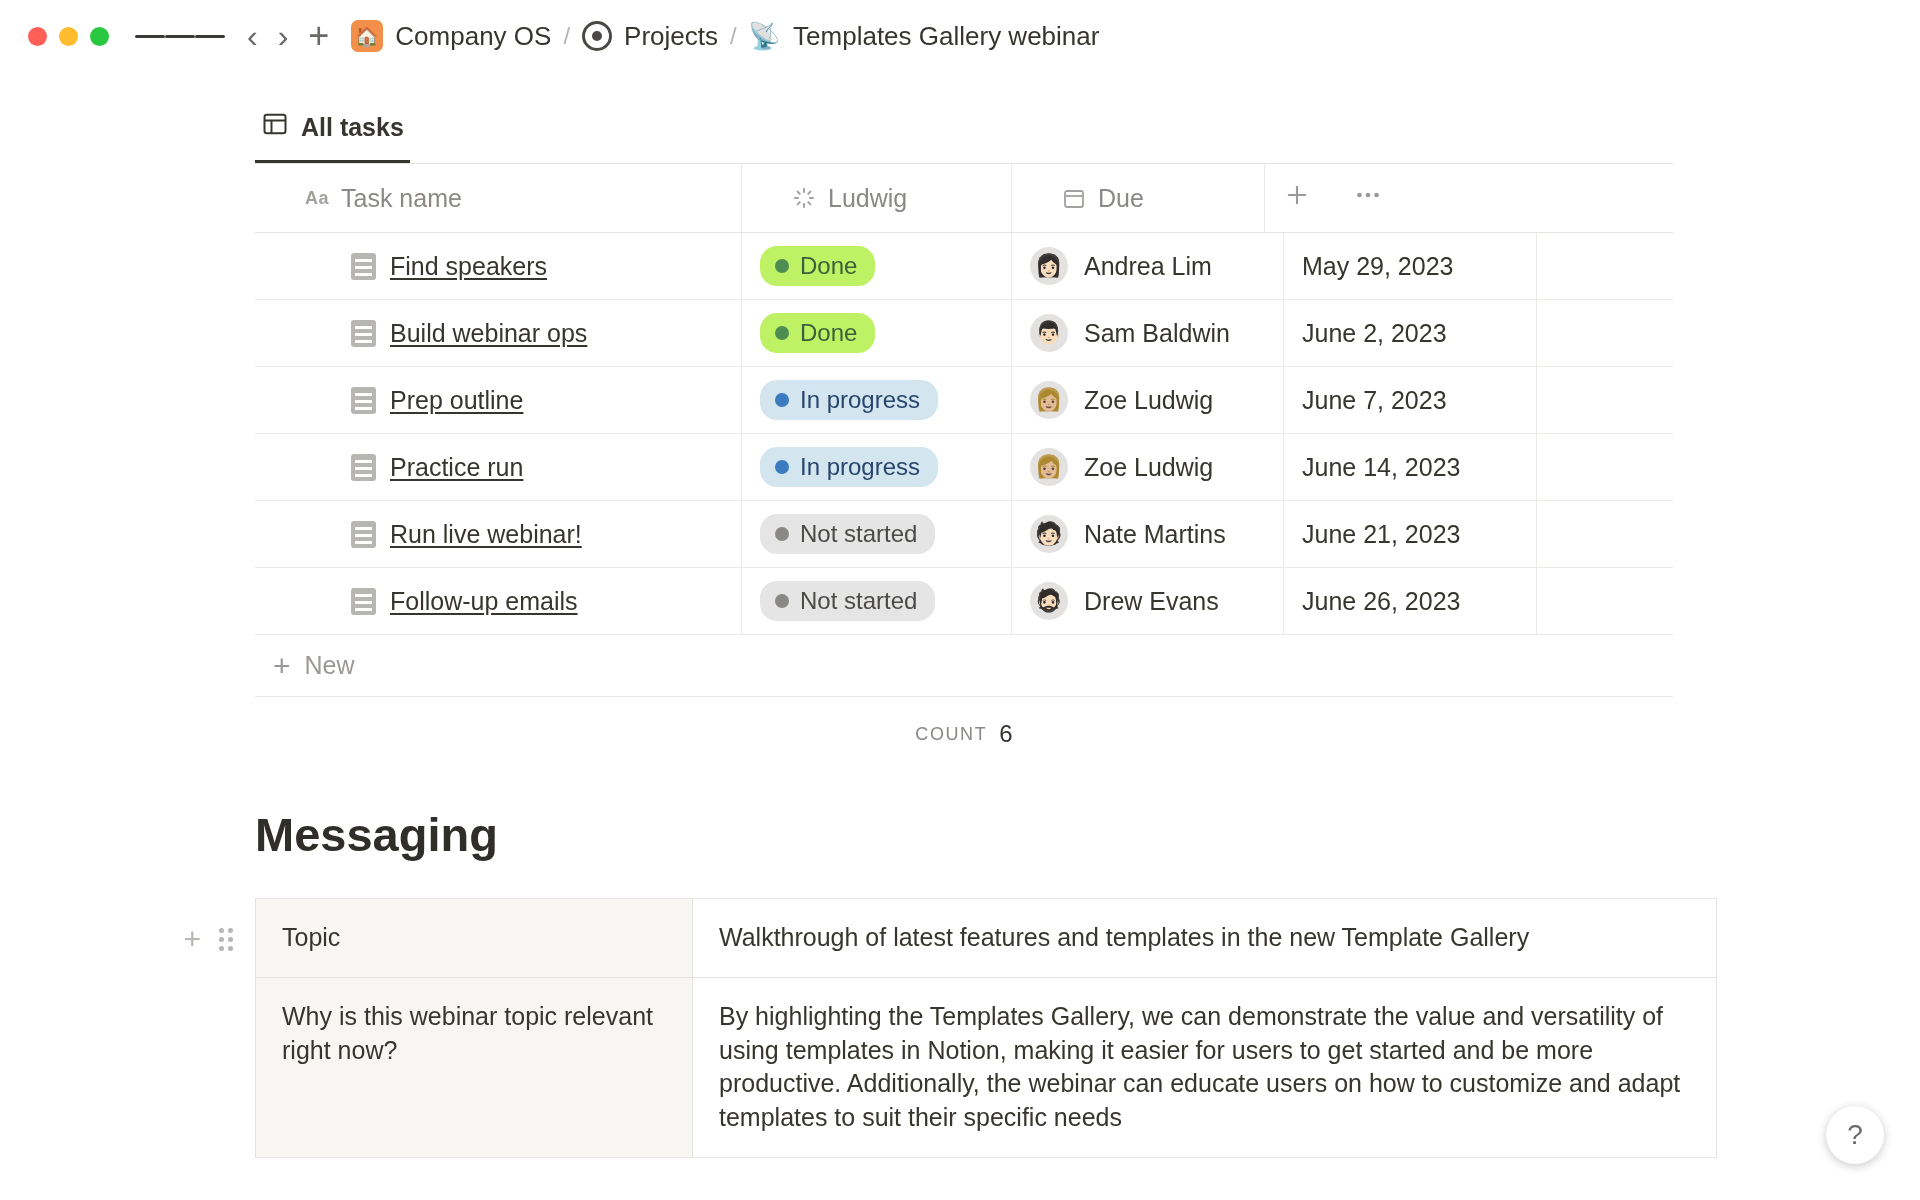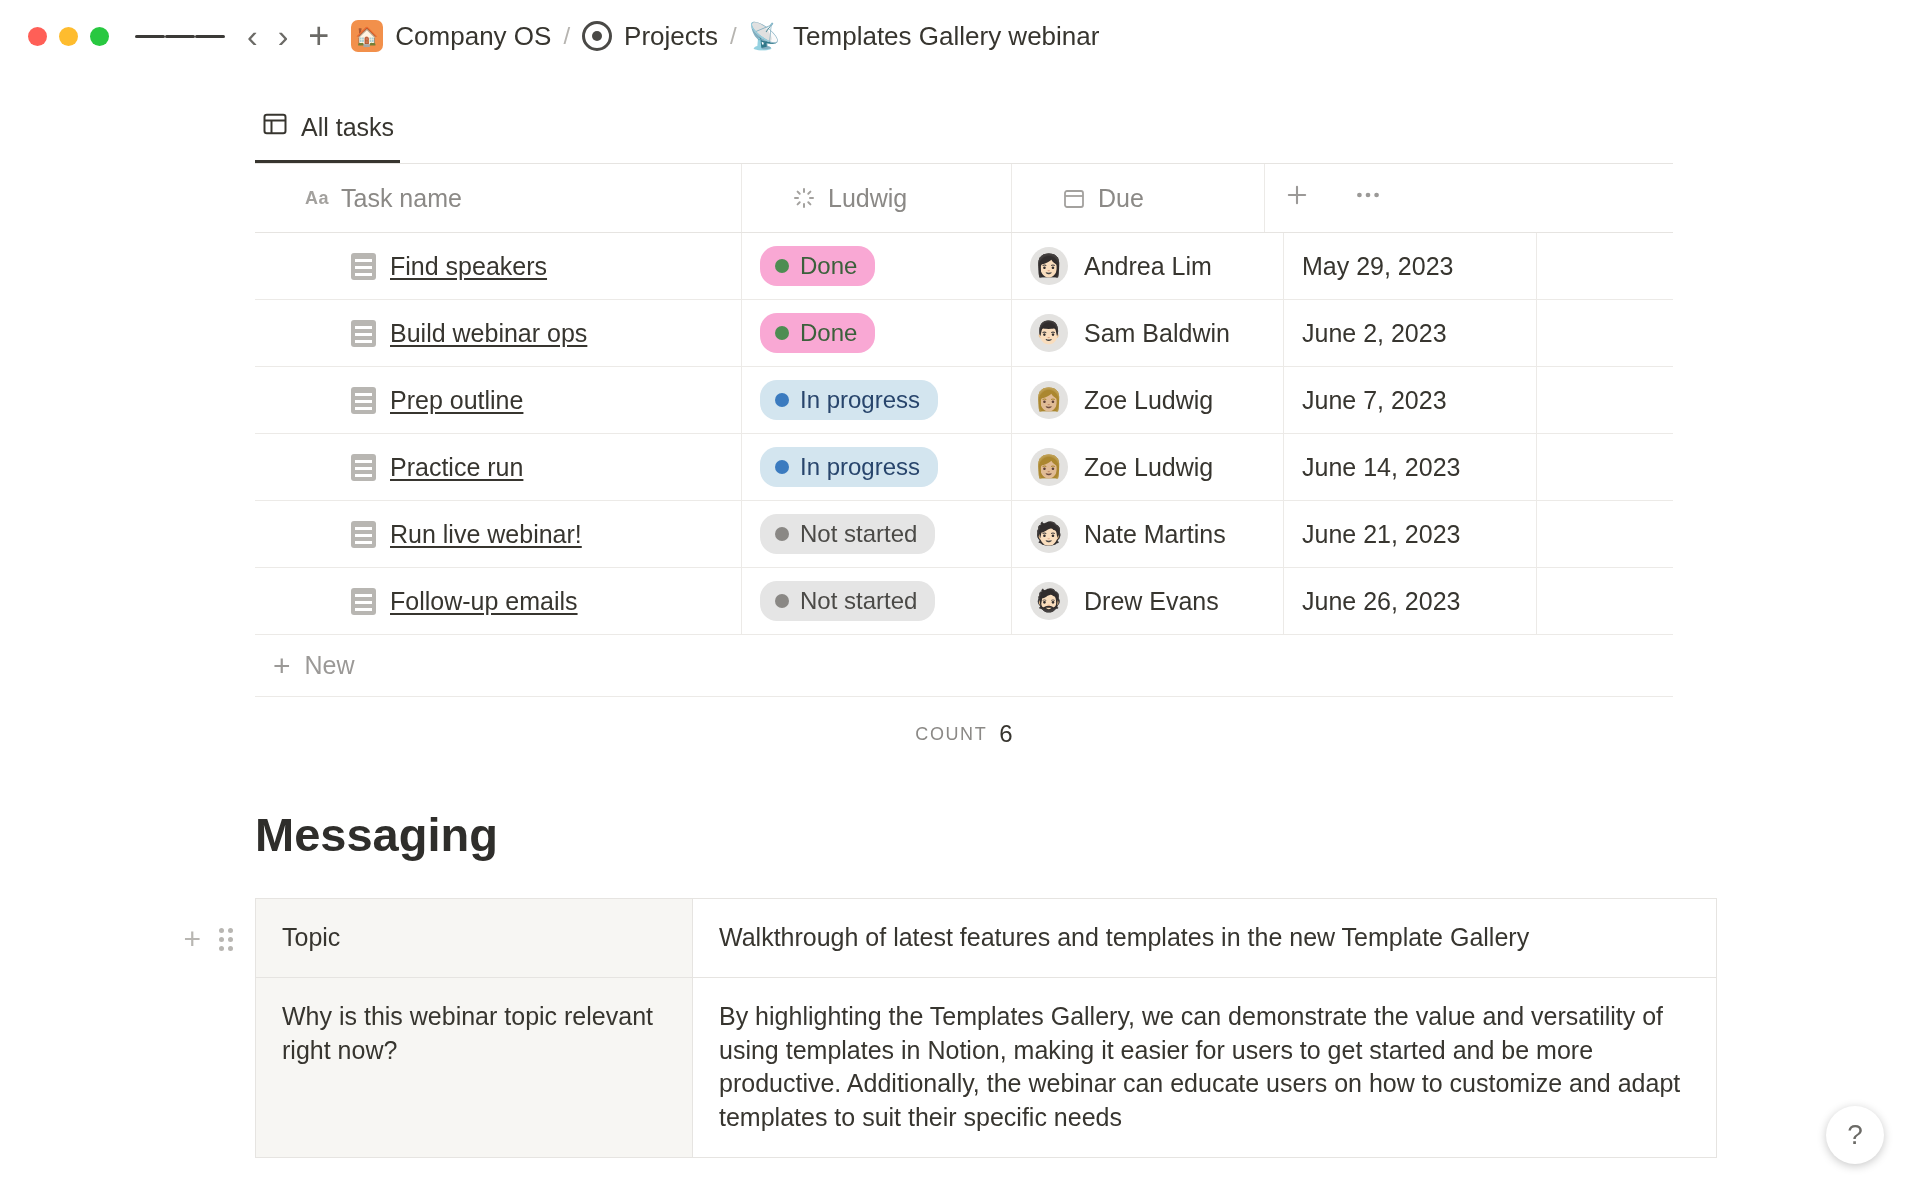--- a/index.html
+++ b/index.html
@@ -119,20 +119,21 @@
     margin: 22px 0 0 255px;
     letter-spacing: -0.5px;
     color: #2f2e2b;
   }
 
   
   .db-tabs {
     margin: 38px 15px 0 255px;
     display: flex;
     align-items: center;
+    font-weight: bold;
   }
   .db-tab {
     display: flex;
     align-items: center;
     gap: 12px;
     font-size: 25px;
     padding: 0 6px 16px 6px;
     border-bottom: 3px solid #37352f;
     cursor: pointer;
     color: #37352f;
@@ -206,21 +207,21 @@
     align-items: center;
     gap: 11px;
     border-radius: 17px;
     padding: 6px 18px 6px 15px;
     font-size: 24px;
   }
   .pill .bullet {
     width: 14px; height: 14px; border-radius: 50%;
     display: inline-block;
   }
-  .pill.done { background: #f9a8d4; color: #3b603b; }
+  .pill.done { background: #bef264; color: #3b603b; }
   .pill.done .bullet { background: #4d8d52; }
   .pill.prog { background: #d3e5ef; color: #28456c; }
   .pill.prog .bullet { background: #3b7bbf; }
   .pill.not { background: #e5e5e5; color: #4b4a47; }
   .pill.not .bullet { background: #8a8885; }
 
   .avatar {
     width: 38px; height: 38px;
     border-radius: 50%;
     margin-right: 16px;

